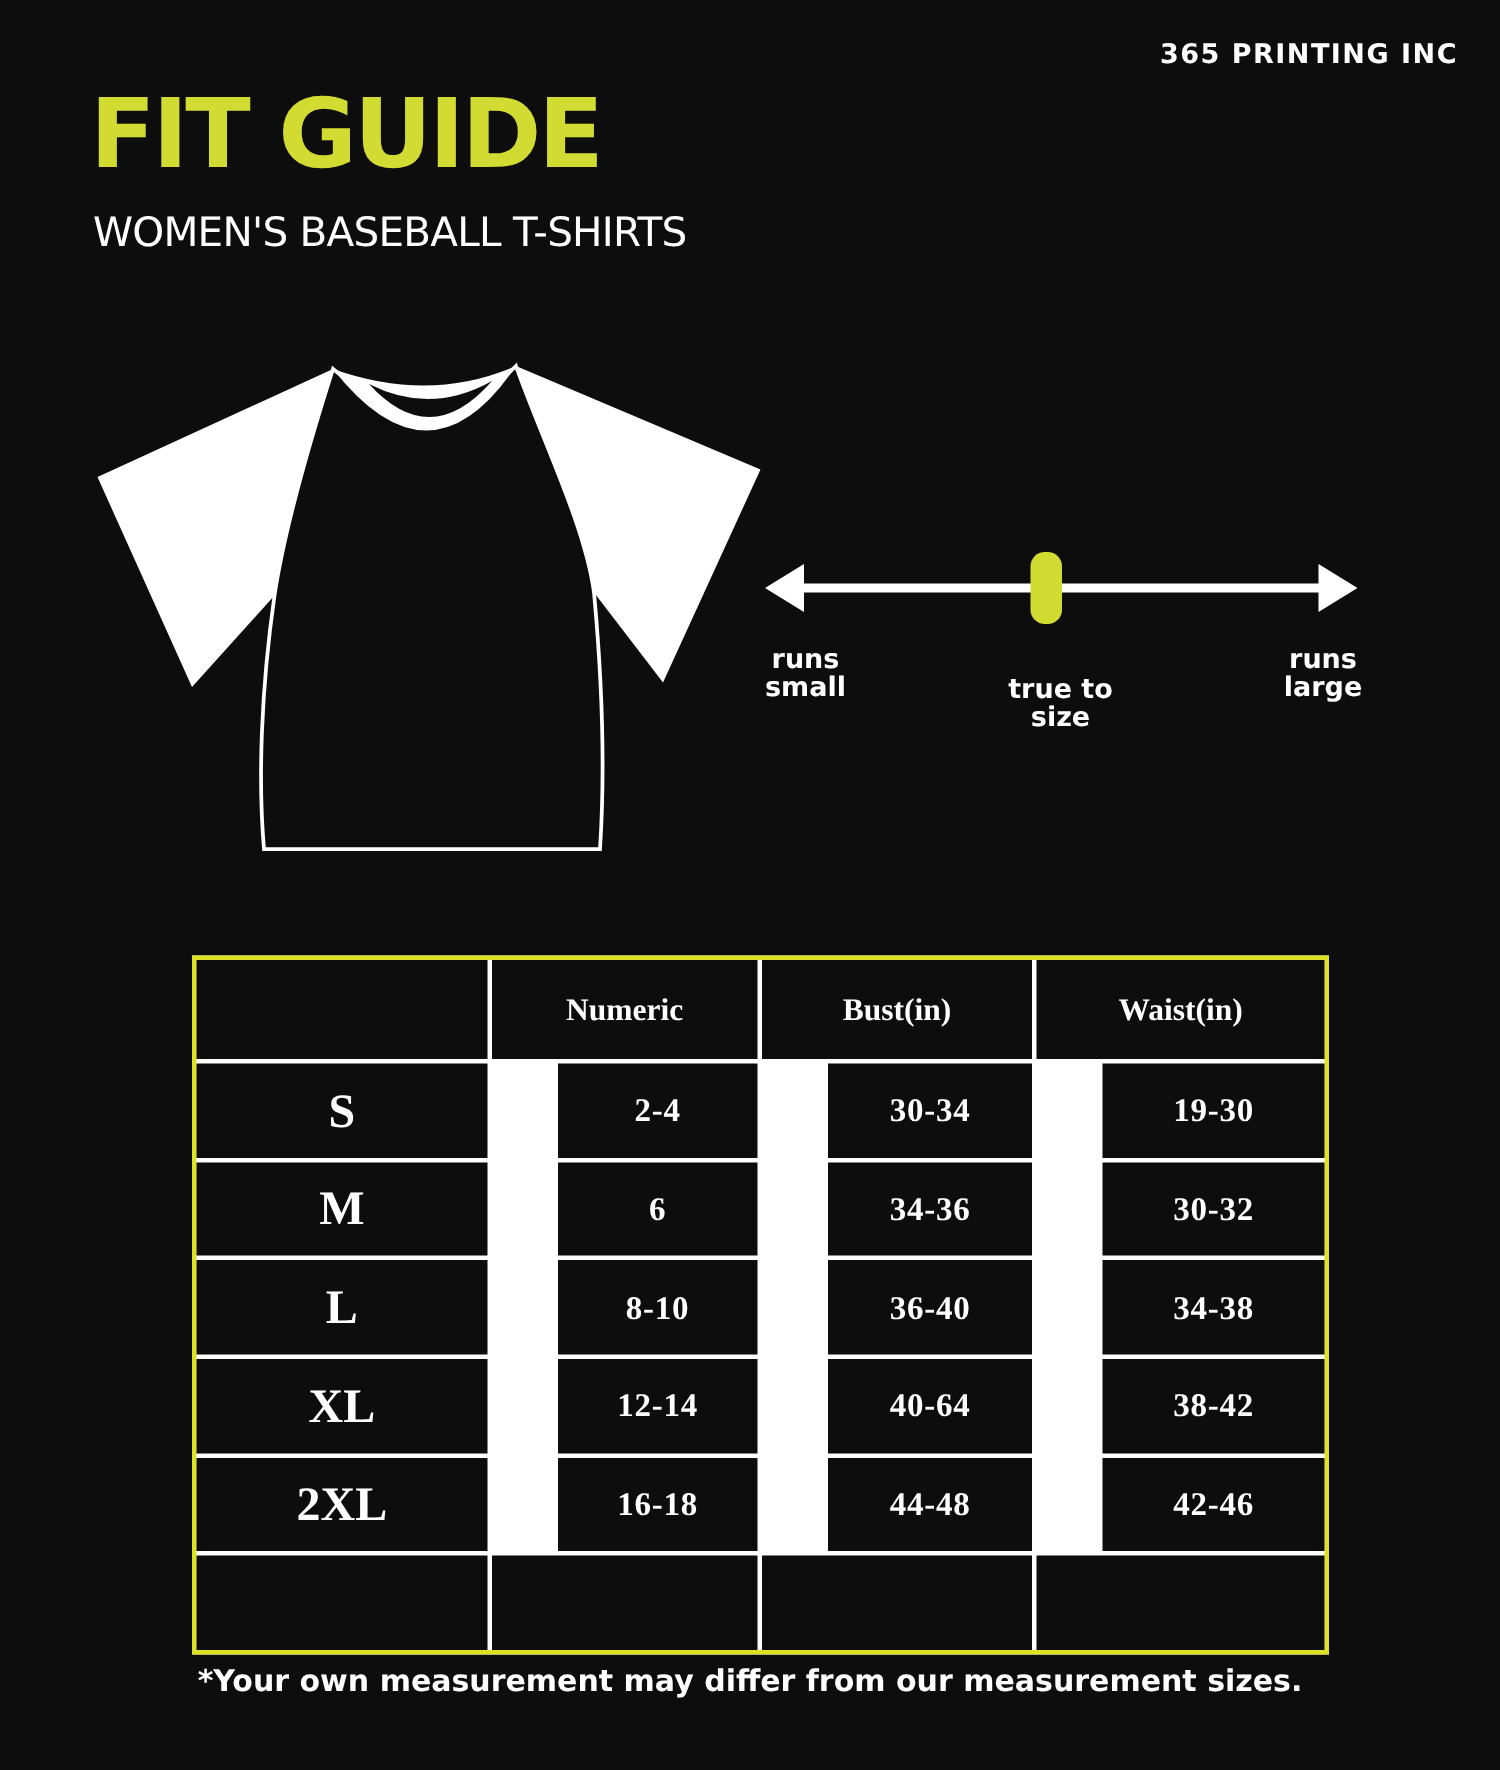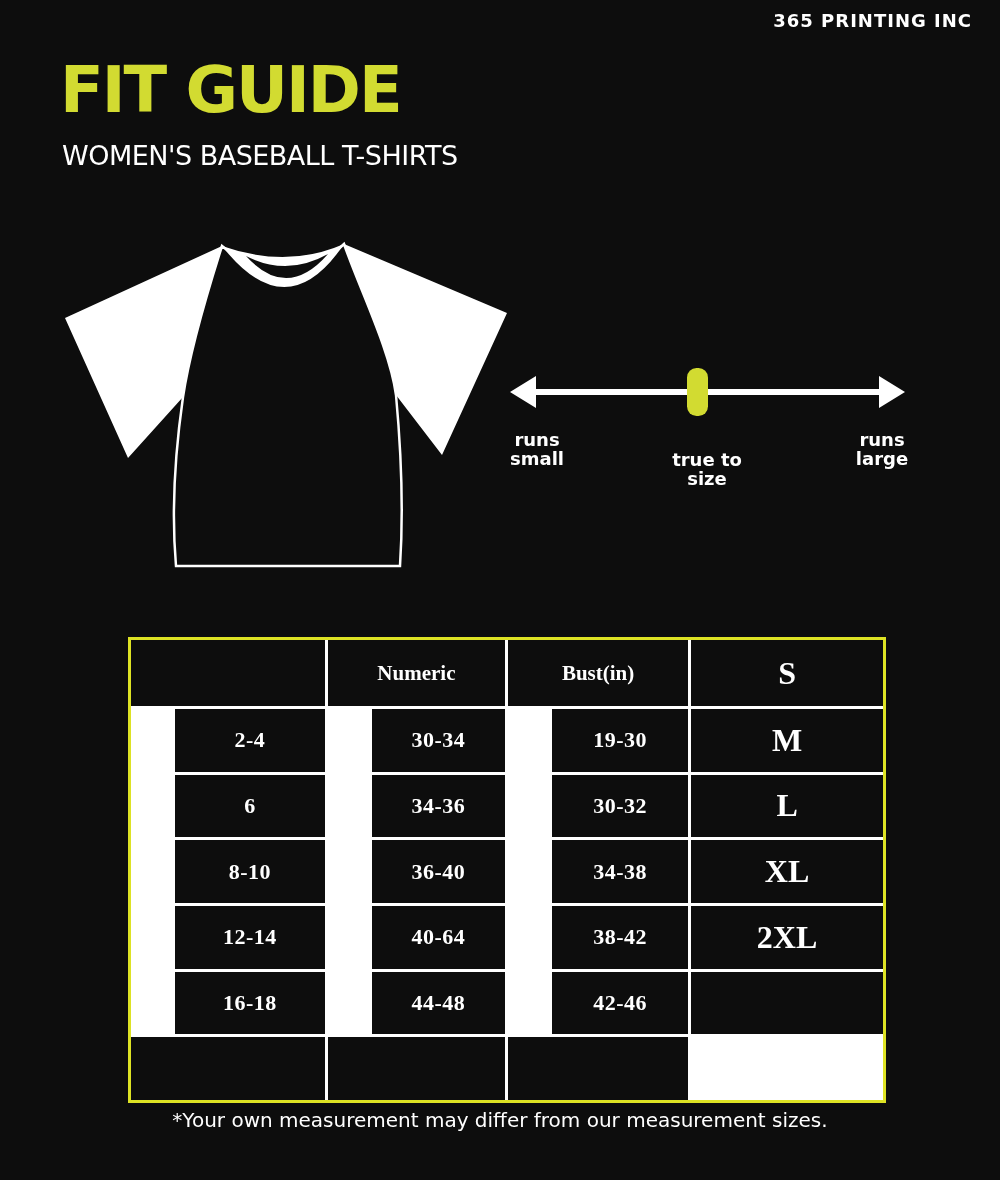--- a/index.html
+++ b/index.html
@@ -11,21 +11,21 @@
   html,body{margin:0;padding:0;background:#000;}
   .canvas{
     position:relative;
     width:1000px;height:1180px;
     background:var(--background);
     font-family:"DejaVu Sans", sans-serif;
     color:var(--text);
     overflow:hidden;
   }
   .brand{
-    position:absolute;top:10px;right:28px;
+    position:absolute;top:26px;right:28px;
     font-size:18px;font-weight:bold;letter-spacing:1px;
     color:var(--text);
   }
   .title{
     position:absolute;left:60px;top:58px;
     font-size:64px;font-weight:bold;letter-spacing:-2px;
     color:var(--accent);
     line-height:1;
   }
   .subtitle{
@@ -64,21 +64,21 @@
   .cell{
     background:var(--background);
     display:flex;align-items:center;justify-content:center;
     font-weight:bold;color:var(--text);
   }
   .cell.th{font-size:21px;}
   .cell.size{font-size:32px;}
   .cell.val{font-size:22px;letter-spacing:0.5px;margin-left:44px;}
   .footnote{
     position:absolute;left:0;top:1108px;width:1000px;
-    text-align:center;font-size:20px;font-weight:normal;
+    text-align:center;font-size:20px;font-weight:bold;
     color:var(--text);
   }
 </style>
 </head>
 <body>
 
 <div class="canvas">
 
   <div class="brand">365 PRINTING INC</div>
   <div class="title">FIT GUIDE</div>
@@ -117,20 +117,21 @@
   <div class="scale-label center">true to
 size</div>
   <div class="scale-label right">runs
 large</div>
 
   <div class="size-table">
 
     <div class="cell th"></div>
     <div class="cell th">Numeric</div>
     <div class="cell th">Bust(in)</div>
+    <div class="cell th">Waist(in)</div>
 
     <div class="cell size">S</div>
     <div class="cell val">2-4</div>
     <div class="cell val">30-34</div>
     <div class="cell val">19-30</div>
 
     <div class="cell size">M</div>
     <div class="cell val">6</div>
     <div class="cell val">34-36</div>
     <div class="cell val">30-32</div>

